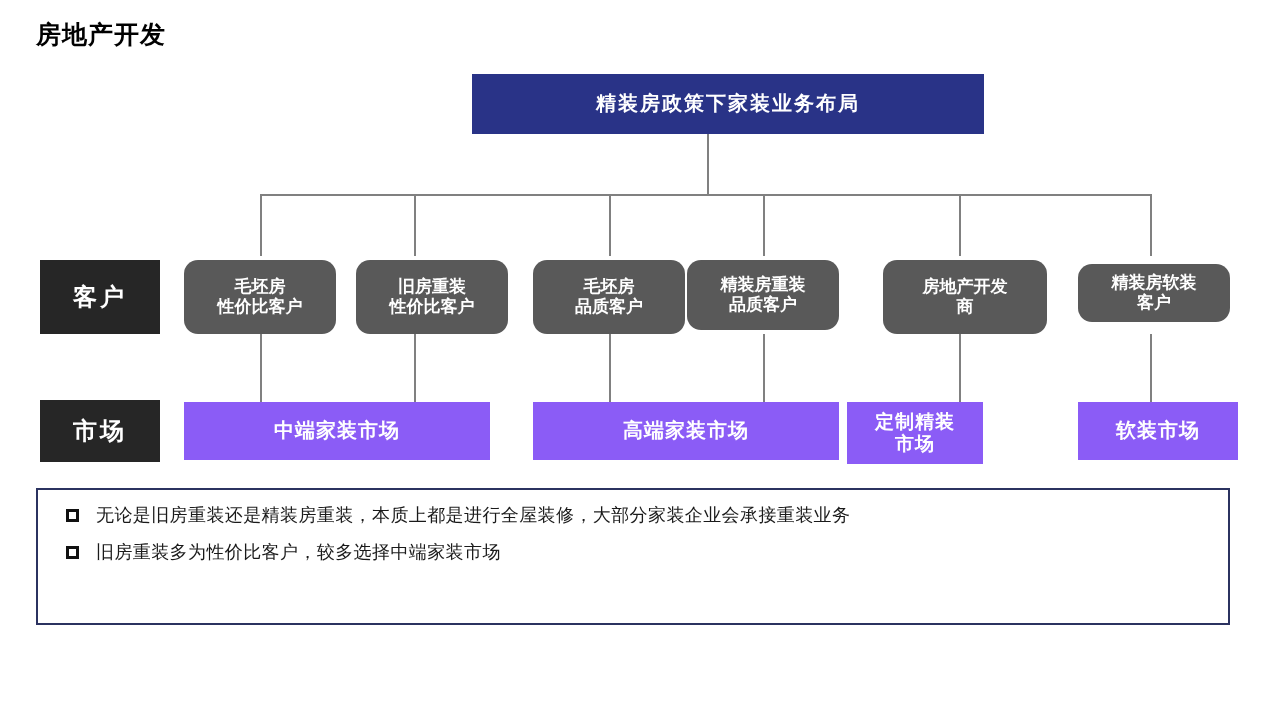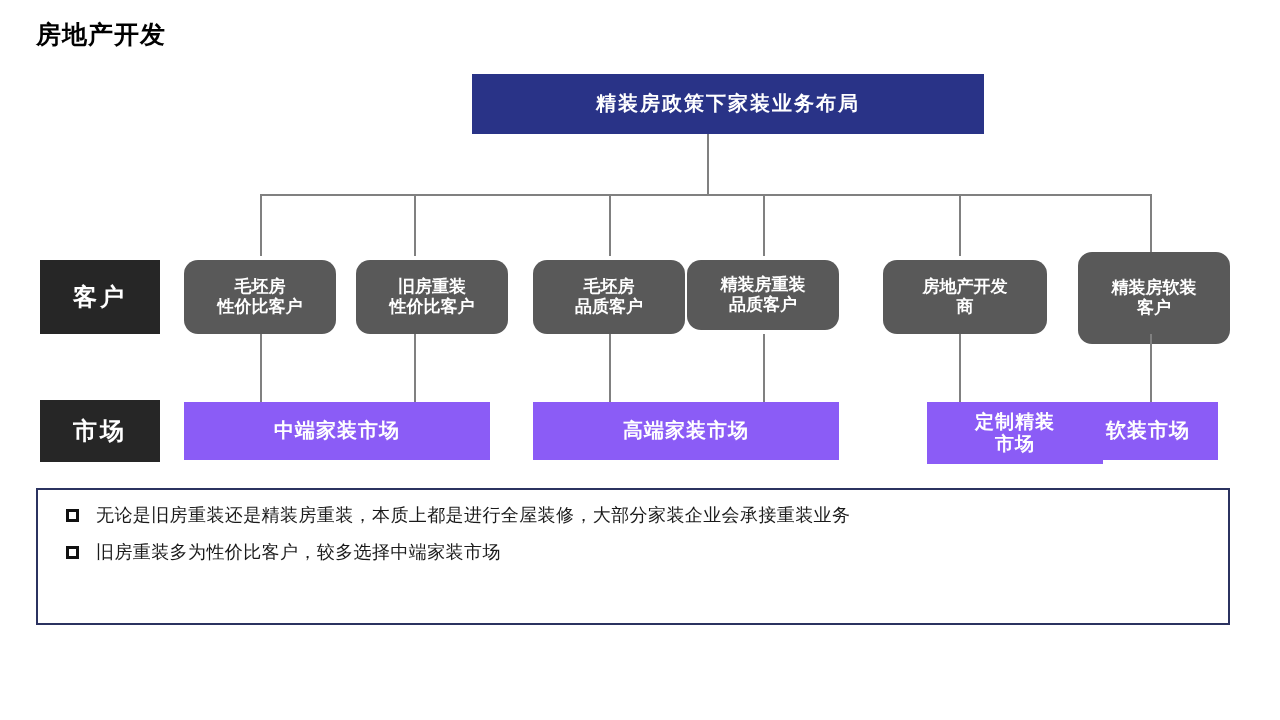--- a/index.html
+++ b/index.html
@@ -134,40 +134,40 @@
 
 <div class="box box-customer" style="left:533px; top:260px; width:152px; height:74px;">毛坯房
 品质客户</div>
 
 <div class="box box-customer" style="left:687px; top:260px; width:152px; height:70px;">精装房重装
 品质客户</div>
 
 <div class="box box-customer" style="left:883px; top:260px; width:164px; height:74px;">房地产开发
 商</div>
 
-<div class="box box-customer" style="left:1078px; top:252px; width:152px; height:92px;">精装房软装
+<div class="box box-customer" style="left:1078px; top:264px; width:152px; height:58px;">精装房软装
 客户</div>
 
 <div class="conn conn-v" style="left:260px; top:334px; height:68px;"></div>
 <div class="conn conn-v" style="left:414px; top:334px; height:68px;"></div>
 <div class="conn conn-v" style="left:609px; top:334px; height:68px;"></div>
 <div class="conn conn-v" style="left:763px; top:334px; height:68px;"></div>
 <div class="conn conn-v" style="left:959px; top:334px; height:68px;"></div>
 <div class="conn conn-v" style="left:1150px; top:334px; height:68px;"></div>
 
 <div class="box box-rowlabel" style="left:40px; top:400px; width:120px; height:62px;">市场</div>
 
 <div class="box box-market" style="left:184px; top:402px; width:306px; height:58px;">中端家装市场</div>
 
 <div class="box box-market" style="left:533px; top:402px; width:306px; height:58px;">高端家装市场</div>
 
-<div class="box box-market" style="left:927px; top:402px; width:176px; height:62px; font-size:19px;">定制精装
+<div class="box box-market" style="left:847px; top:402px; width:136px; height:62px; font-size:19px;">定制精装
 市场</div>
 
-<div class="box box-market" style="left:1078px; top:402px; width:140px; height:58px;">软装市场</div>
+<div class="box box-market" style="left:1078px; top:402px; width:160px; height:58px;">软装市场</div>
 
 <div class="notes">
 
   <div class="note-row">
     <span class="note-bullet"></span>
     <span class="note-text">无论是旧房重装还是精装房重装，本质上都是进行全屋装修，大部分家装企业会承接重装业务</span>
   </div>
 
   <div class="note-row">
     <span class="note-bullet"></span>

